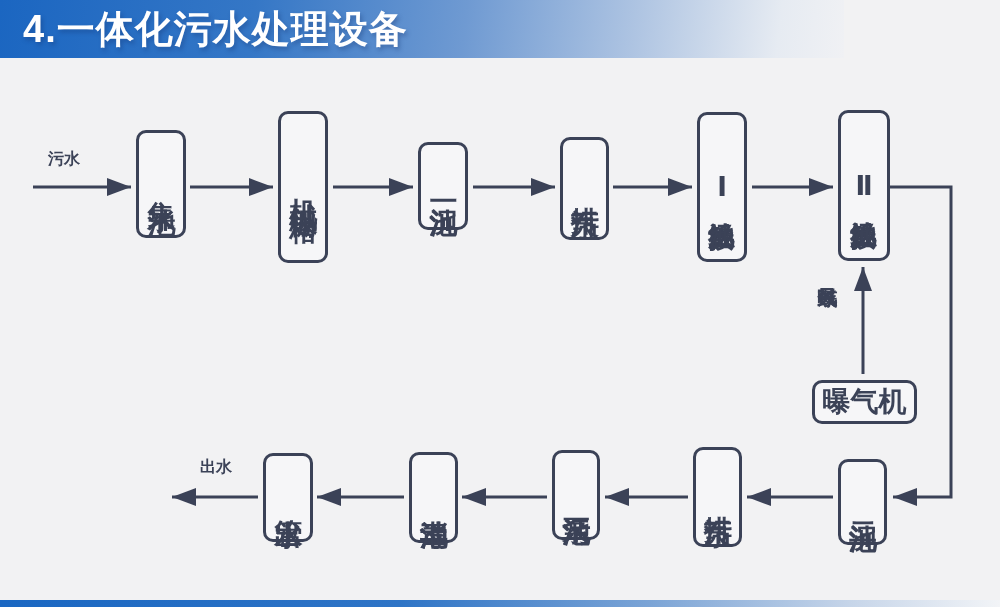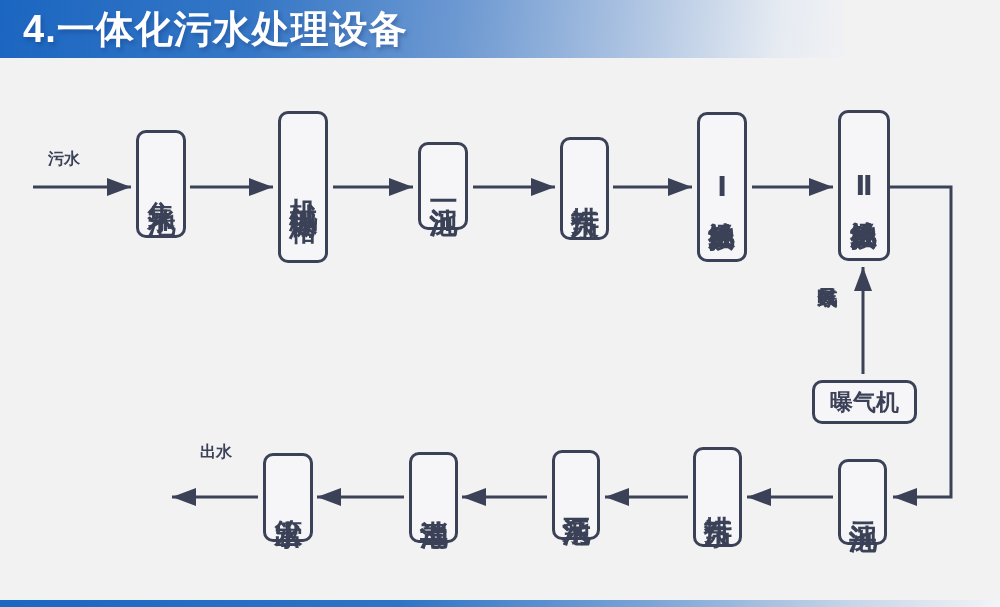--- a/index.html
+++ b/index.html
@@ -52,21 +52,21 @@
   .node .vtxt{
     display:block;
     writing-mode:vertical-rl;
     text-orientation:upright;
     font-size:28px;
     line-height:1;
     white-space:nowrap;
   }
   .node .htxt{
     display:block;
-    font-size:23px;
+    font-size:28px;
     line-height:1;
     white-space:nowrap;
   }
   .flow-label{
     position:absolute;
     color:var(--line);
     font-weight:bold;
     font-size:16px;
     line-height:1;
     white-space:nowrap;
@@ -103,21 +103,21 @@
       <path d="M833,497 L747,497" marker-end="url(#ah)"></path>
       <path d="M688,497 L605,497" marker-end="url(#ah)"></path>
       <path d="M547,497 L462,497" marker-end="url(#ah)"></path>
       <path d="M404,497 L317,497" marker-end="url(#ah)"></path>
       <path d="M258,497 L172,497" marker-end="url(#ah)"></path>
       <path d="M863,374 L863,267" marker-end="url(#ah)"></path>
     </g>
   </svg>
 
   <div class="flow-label" style="left:48px;top:151px;">污水</div>
-  <div class="flow-label" style="left:200px;top:444px;">出水</div>
+  <div class="flow-label" style="left:200px;top:459px;">出水</div>
   <div class="flow-label vertical" style="left:818px;top:272px;height:95px;">鼓风曝气</div>
 
   <div class="node" style="left:136px;top:130px;width:50px;height:108px;">
     <span class="vtxt" style="letter-spacing:4px;">集水池</span>
   </div>
 
   <div class="node" style="left:278px;top:111px;width:50px;height:152px;">
     <span class="vtxt" style="letter-spacing:6px;">机械栅格</span>
   </div>
 

